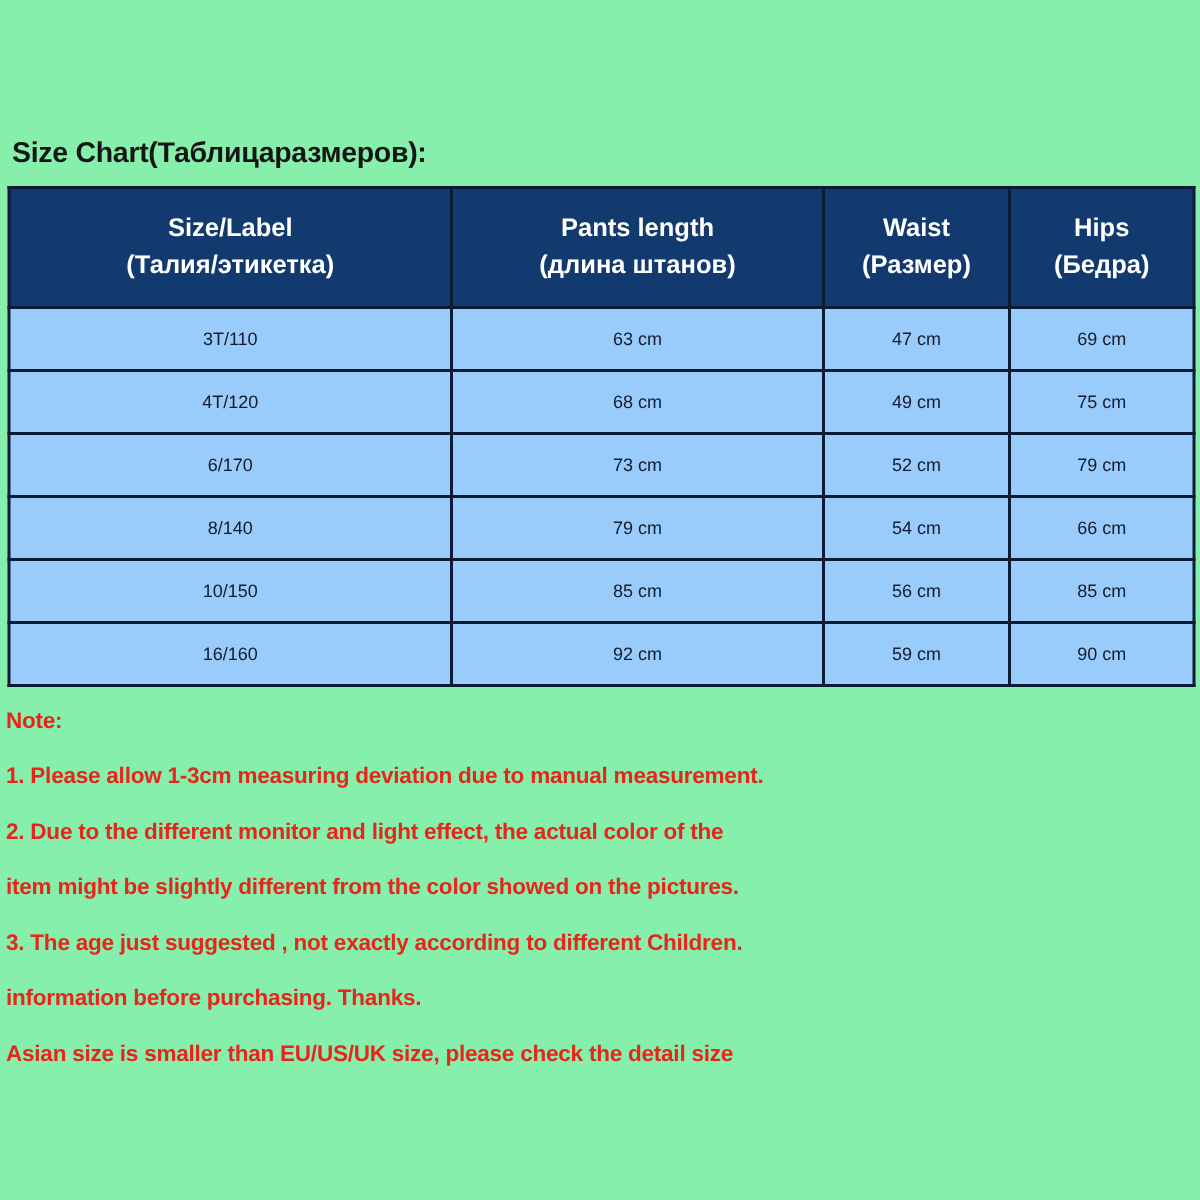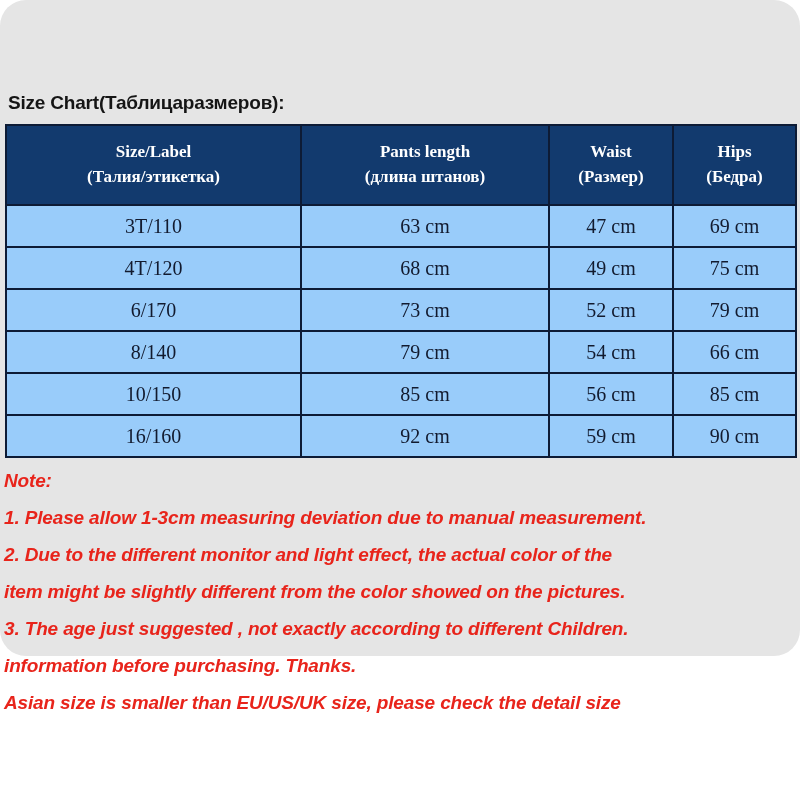--- a/index.html
+++ b/index.html
@@ -11,44 +11,42 @@
     width: 800px;
     height: 800px;
     overflow: hidden;
     font-family: "Liberation Sans", sans-serif;
     -webkit-font-smoothing: antialiased;
   }
 
   #page {
     position: relative;
     width: 800px;
-    height: 656px;
-    background: #e5e5e5;
-    border-radius: 26px;
+    height: 800px;
+    background: #86efac;
   }
 
   
   .chart-title {
     position: absolute;
     left: 8px;
     top: 92px;
     font-size: 19px;
     font-weight: bold;
     color: #151515;
     letter-spacing: -0.2px;
     white-space: nowrap;
   }
 
   
   .size-table-wrap {
     position: absolute;
     left: 5px;
     top: 124px;
     width: 790px;
-    font-family: Liberation Serif, serif;
   }
   table.size-table {
     border-collapse: collapse;
     width: 790px;
     table-layout: fixed;
     border: 2px solid #0d1b35;
   }
   table.size-table td,
   table.size-table th {
     border: 2px solid #0d1b35;
@@ -67,21 +65,21 @@
     line-height: 1.45;
     padding: 2px 4px;
   }
   thead .hd-line1 { display: block; }
   thead .hd-line2 { display: block; }
 
   
   tbody tr td {
     background: #99ccfa;
     color: #121a2e;
-    font-size: 20px;
+    font-size: 12px;
     font-weight: normal;
     height: 40px;
     line-height: 40px;
     margin-left: 20px;
   }
 
   
   col.c-size   { width: 295px; }
   col.c-length { width: 248px; }
   col.c-waist  { width: 124px; }
@@ -89,27 +87,26 @@
 
   
   .notes {
     position: absolute;
     left: 4px;
     top: 462px;
     width: 790px;
   }
   .note-line {
     color: #e8241b;
-    font-size: 19px;
+    font-size: 15px;
     font-weight: bold;
     line-height: 37px;
     height: 37px;
     white-space: nowrap;
     letter-spacing: -0.15px;
-    font-style: italic;
   }
 </style>
 </head>
 <body>
 
 <div id="page">
 
   <div class="chart-title">Size Chart(Таблицаразмеров):</div>
 
   <div class="size-table-wrap">

